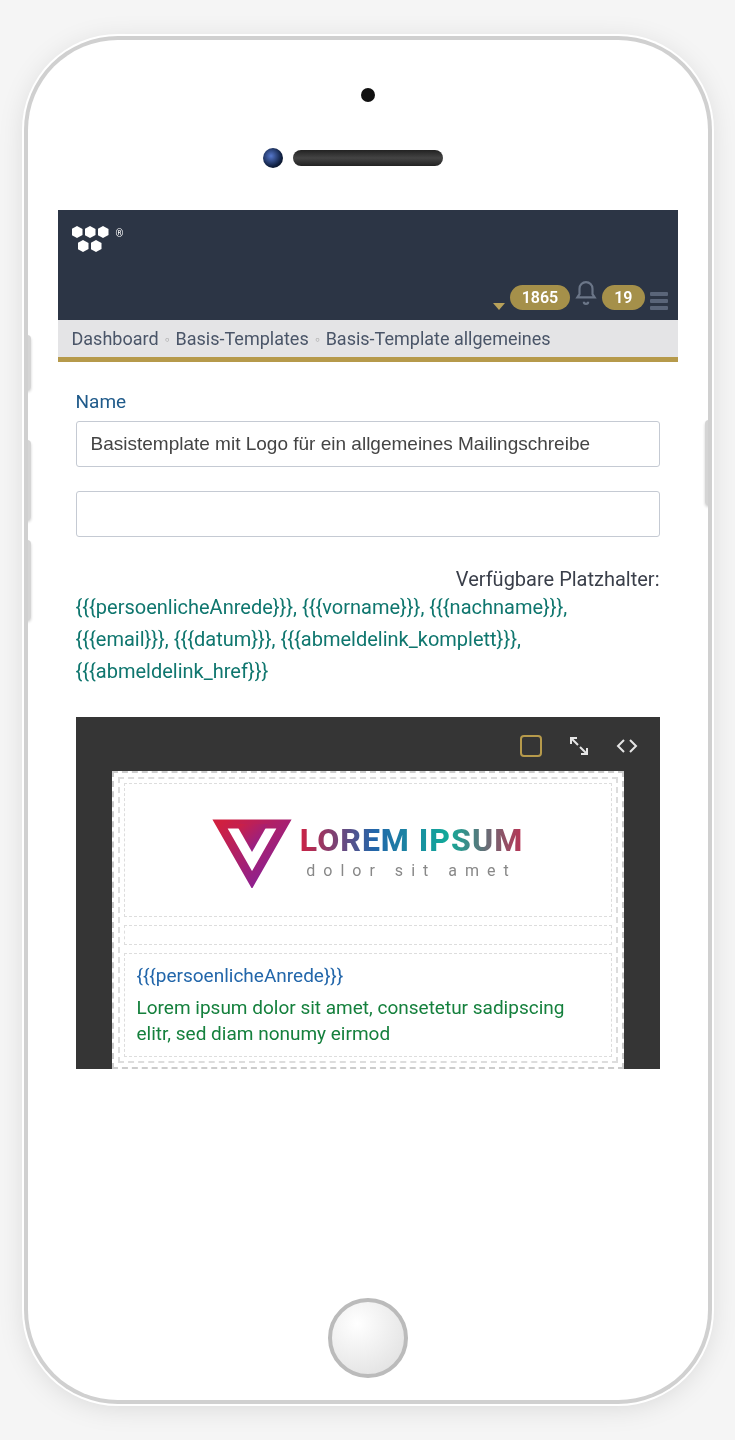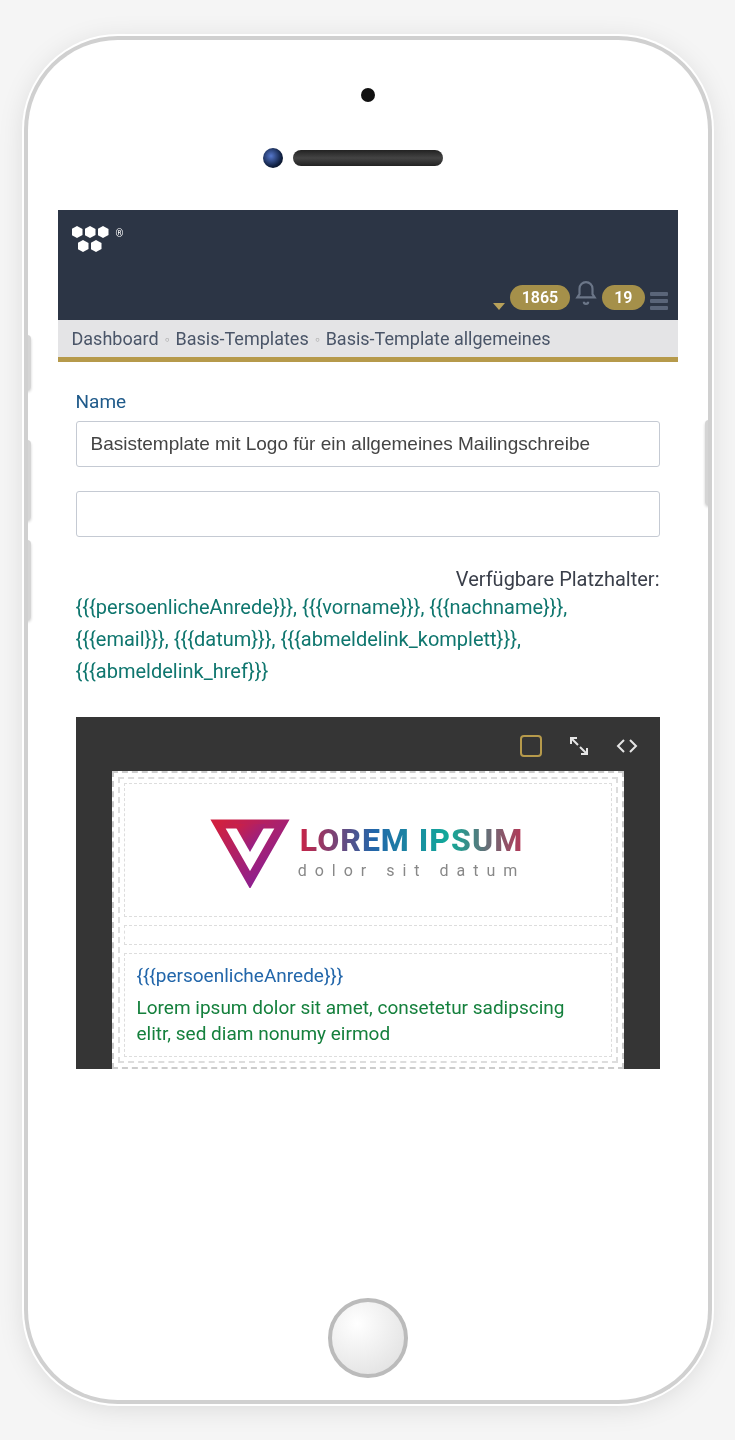--- a/index.html
+++ b/index.html
@@ -343,21 +343,21 @@
                           <stop offset="1" stop-color="#10a090"></stop>
                       </linearGradient>
                     </defs>
                     <path d="M10 20 L90 20 L50 90 Z" fill="none" stroke="url(#g1)" stroke-width="11"></path>
                     <path d="M30 20 L70 20 L50 55 Z" fill="url(#g1)"></path>
                     <path d="M55 18 L100 18" stroke="url(#g2)" stroke-width="10"></path>
                   </svg>
                 </span>
                 <span class="lorem-text">
                   <div class="l1">LOREM IPSUM</div>
-                  <div class="l2">dolor sit datum</div>
+                  <div class="l2">dolor sit amet</div>
                 </span>
               </div>
             </div>
             <div class="spacer-block"></div>
             <div class="content-block">
               <span class="ph">{{{persoenlicheAnrede}}}</span>
               <span class="body">Lorem ipsum dolor sit amet, consetetur sadipscing elitr, sed diam nonumy eirmod</span>
             </div>
           </div>
         </div>

